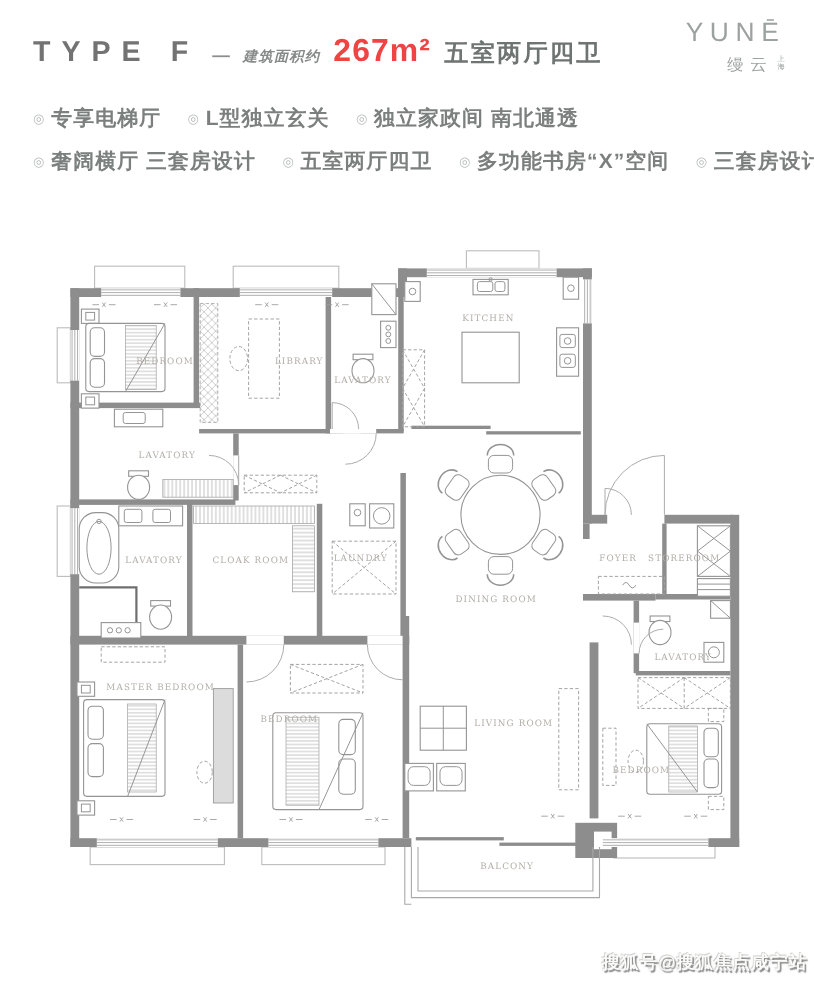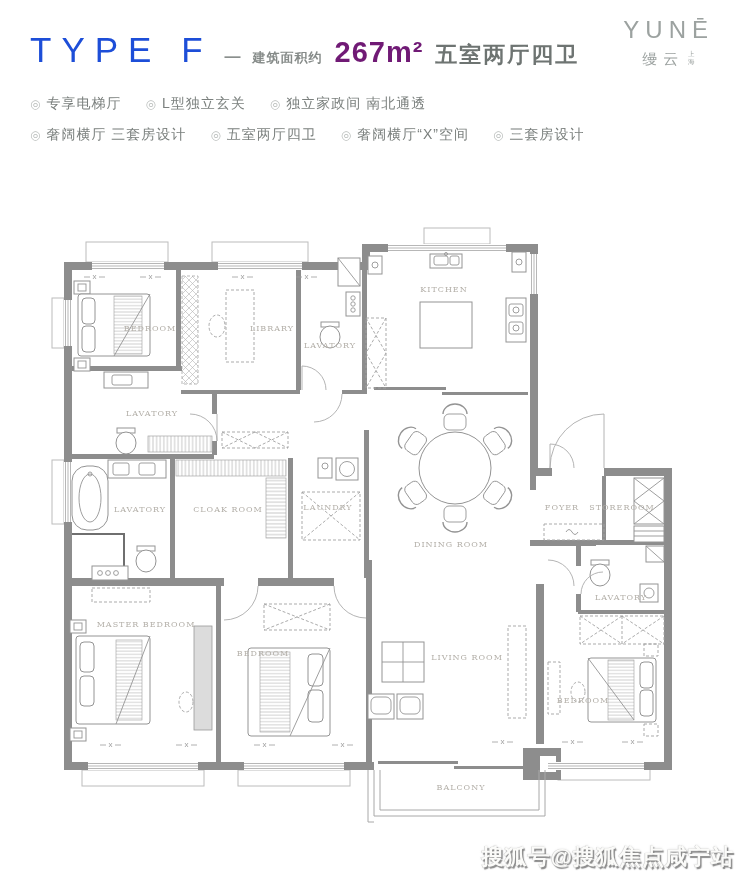--- a/index.html
+++ b/index.html
@@ -1,37 +1,37 @@
 <!DOCTYPE html>
 <html><head>
 <meta charset="utf-8">
 <style>
   html,body{margin:0;padding:0;background:#ffffff;}
   #stage{position:relative;width:740px;height:892px;background:#ffffff;overflow:hidden;
          font-family:"Liberation Sans","DejaVu Sans",sans-serif;}
   
   .hdr{position:absolute;left:30px;top:30px;display:flex;align-items:baseline;gap:12px;white-space:nowrap;}
-  .type-label{font-size:35px;font-weight:400;letter-spacing:10px;color:#1d4ed8;}
+  .type-label{font-size:26px;font-weight:700;letter-spacing:10px;color:#737373;}
   .hdr-dash{font-size:16px;font-weight:700;color:#8a8f8d;letter-spacing:0;}
-  .area-prefix{font-size:13px;font-weight:700;color:#868b89;letter-spacing:1px;}
-  .area-value{font-size:29px;font-weight:700;color:#701a75;letter-spacing:1px;}
+  .area-prefix{font-size:13px;font-weight:700;color:#868b89;letter-spacing:1px;font-style:italic;}
+  .area-value{font-size:29px;font-weight:700;color:#ef4444;letter-spacing:1px;}
   .layout-text{font-size:22px;font-weight:700;color:#6e7472;letter-spacing:2px;}
   .features{position:absolute;left:30px;top:95px;}
   .feat-row{display:flex;gap:24px;margin-bottom:13px;align-items:center;}
   .feat{display:flex;align-items:center;gap:6px;}
   .feat .b{font-size:12px;color:#b9bdbb;}
-  .feat .t{font-size:14px;font-weight:400;color:#7b807e;letter-spacing:1px;white-space:nowrap;}
+  .feat .t{font-size:19px;font-weight:700;color:#7b807e;letter-spacing:1px;white-space:nowrap;}
   
   .logo{position:absolute;top:16px;right:26px;text-align:right;}
   .logo-en{font-size:24px;letter-spacing:6px;color:#9ca2a0;font-weight:400;}
-  .logo-cn{margin-top:6px;display:flex;justify-content:center;align-items:flex-start;gap:3px;}
+  .logo-cn{margin-top:6px;display:flex;justify-content:flex-end;align-items:flex-start;gap:3px;}
   .logo-cn-main{font-size:15px;letter-spacing:6px;color:#9ca2a0;font-weight:500;}
   .logo-sub{width:8px;font-size:6.5px;line-height:1.2;color:#9ca2a0;display:inline-block;word-break:break-all;text-align:center;}
   
-  .wm{position:absolute;right:6px;bottom:20px;font-size:22px;font-weight:700;letter-spacing:1px;
+  .wm{position:absolute;right:6px;bottom:6px;font-size:16px;font-weight:700;letter-spacing:1px;
       color:#fbfbf9;text-shadow:1.5px 1.5px 1px rgba(125,125,125,.9),-.5px -.5px 0 rgba(170,170,170,.5),0 0 2px rgba(150,150,150,.4);}
   
   svg{position:absolute;left:0;top:0;}
   svg text.room{font-family:"DejaVu Serif","Liberation Serif",serif;font-size:8px;letter-spacing:1px;fill:#b3afa8;text-anchor:middle;}
   .wall{fill:#8d8d8d;}
   .thin{stroke:#a8a8a8;stroke-width:1;fill:none;}
   .fur{stroke:#949494;stroke-width:1;fill:#ffffff;}
   .furl{stroke:#949494;stroke-width:.9;fill:none;}
   .dash{stroke:#a2a2a2;stroke-width:.9;fill:none;stroke-dasharray:3 2;}
   .arc{stroke:#ababab;stroke-width:.9;fill:none;}
@@ -70,21 +70,21 @@
       <div class="feat">
           <span class="b">◎</span>
           <span class="t">奢阔横厅 三套房设计</span>
         </div>
       <div class="feat">
           <span class="b">◎</span>
           <span class="t">五室两厅四卫</span>
         </div>
       <div class="feat">
           <span class="b">◎</span>
-          <span class="t">奢阔横厅“X”空间</span>
+          <span class="t">多功能书房“X”空间</span>
         </div>
       <div class="feat">
           <span class="b">◎</span>
           <span class="t">三套房设计</span>
         </div>
     </div>
   </div>
 
   <div class="logo">
     <div class="logo-en">YUNĒ</div>

